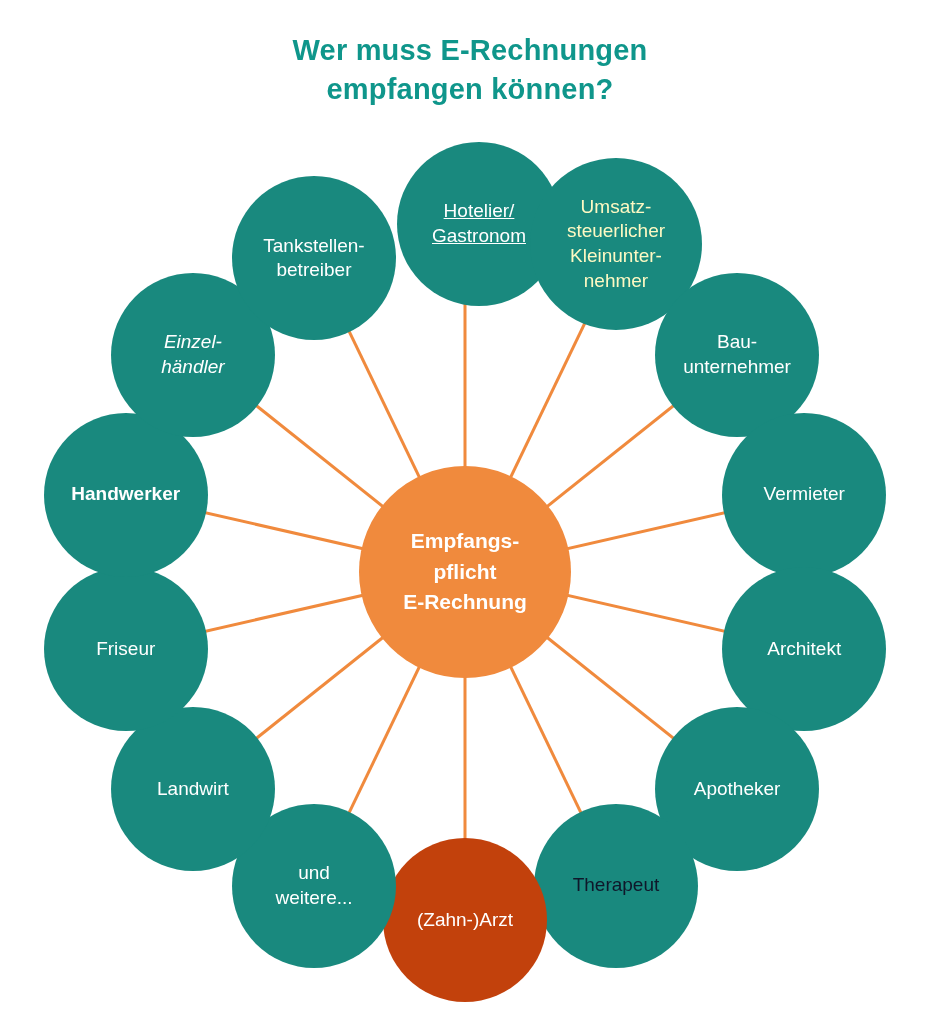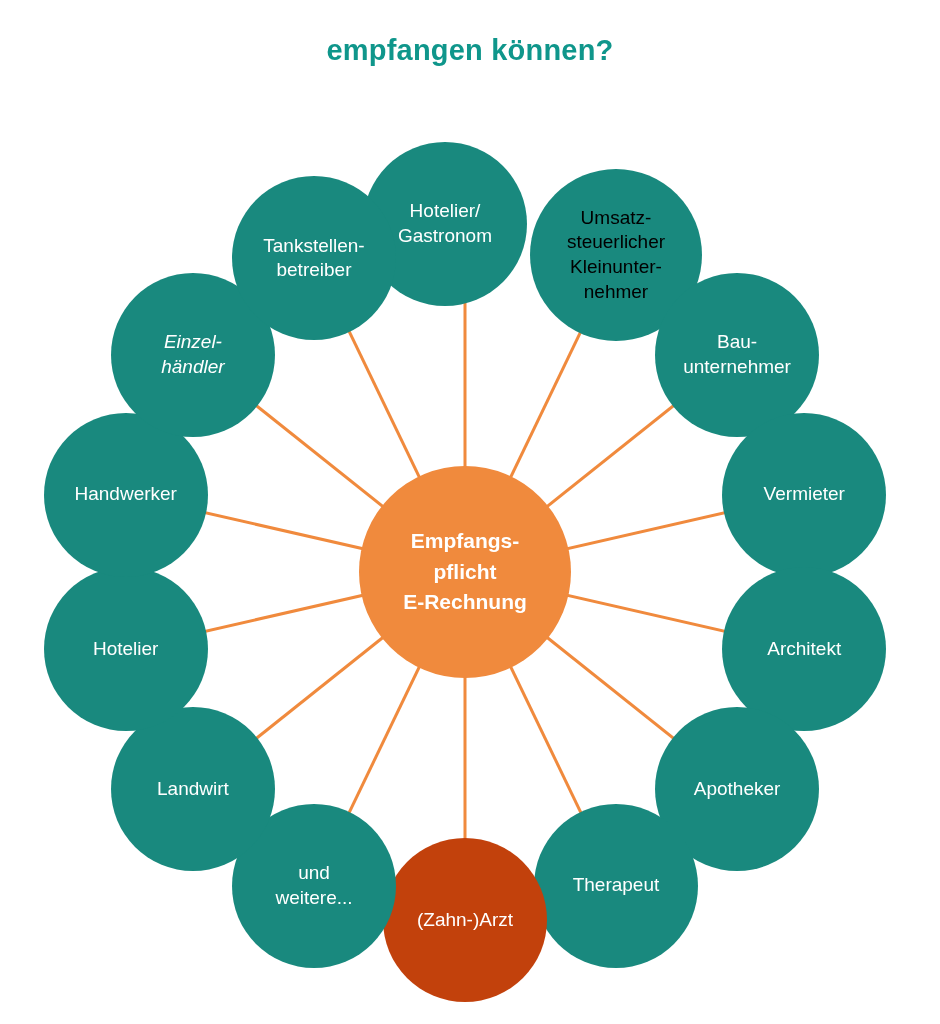--- a/index.html
+++ b/index.html
@@ -54,20 +54,21 @@
     line-height: 1.45;
     font-weight: bold;
   }
 </style>
 </head>
 <body>
 
 <div class="stage">
 
   <h1 class="page-title" style="color: rgb(15, 150, 139);">
+    <span>Wer muss E-Rechnungen</span>
     <span>empfangen können?</span>
   </h1>
 
   <div class="diagram">
     <svg class="lines-svg" id="lines-svg" width="940" height="1024">
         <line x1="465" y1="572" x2="465" y2="224" stroke="#F08A3D" stroke-width="3"></line>
         <line x1="465" y1="572" x2="615.9915412129103" y2="258.4628339699582" stroke="#F08A3D" stroke-width="3"></line>
         <line x1="465" y1="572" x2="737.0773558988744" y2="355.02554895316075" stroke="#F08A3D" stroke-width="3"></line>
         <line x1="465" y1="572" x2="804.2749134392745" y2="494.56271498320257" stroke="#F08A3D" stroke-width="3"></line>
         <line x1="465" y1="572" x2="804.2749134392745" y2="649.4372850167974" stroke="#F08A3D" stroke-width="3"></line>
@@ -75,38 +76,38 @@
         <line x1="465" y1="572" x2="615.9915412129103" y2="885.5371660300418" stroke="#F08A3D" stroke-width="3"></line>
         <line x1="465" y1="572" x2="465" y2="920" stroke="#F08A3D" stroke-width="3"></line>
         <line x1="465" y1="572" x2="314.0084587870897" y2="885.5371660300418" stroke="#F08A3D" stroke-width="3"></line>
         <line x1="465" y1="572" x2="192.92264410112563" y2="788.9744510468392" stroke="#F08A3D" stroke-width="3"></line>
         <line x1="465" y1="572" x2="125.7250865607254" y2="649.4372850167974" stroke="#F08A3D" stroke-width="3"></line>
         <line x1="465" y1="572" x2="125.72508656072546" y2="494.56271498320234" stroke="#F08A3D" stroke-width="3"></line>
         <line x1="465" y1="572" x2="192.92264410112557" y2="355.02554895316075" stroke="#F08A3D" stroke-width="3"></line>
         <line x1="465" y1="572" x2="314.0084587870897" y2="258.4628339699582" stroke="#F08A3D" stroke-width="3"></line>
       </svg>
     <div id="nodes-layer">
-        <div class="node" style="left: 363px; top: 142px; width: 164px; height: 164px; background: rgb(25, 137, 126); color: rgb(255, 255, 255);">Hotelier/
+        <div class="node" style="left: 397px; top: 142px; width: 164px; height: 164px; background: rgb(25, 137, 126); color: rgb(255, 255, 255); text-decoration: underline;">Hotelier/
 Gastronom</div>
-        <div class="node" style="left: 529.992px; top: 169px; width: 172px; height: 172px; background: rgb(25, 137, 126); color: #000000; text-align: center;">Umsatz-
+        <div class="node" style="left: 529.992px; top: 158px; width: 172px; height: 172px; background: rgb(25, 137, 126); color: #fef9c3; text-align: center;">Umsatz-
 steuerlicher
 Kleinunter-
 nehmer</div>
         <div class="node" style="left: 655.077px; top: 273.026px; width: 164px; height: 164px; background: rgb(25, 137, 126); color: rgb(255, 255, 255);">Bau-
 unternehmer</div>
         <div class="node" style="left: 722.275px; top: 412.563px; width: 164px; height: 164px; background: rgb(25, 137, 126); color: #ffffff;">Vermieter</div>
         <div class="node" style="left: 722.275px; top: 567.437px; width: 164px; height: 164px; background: rgb(25, 137, 126); color: rgb(255, 255, 255);">Architekt</div>
         <div class="node" style="left: 655.077px; top: 706.974px; width: 164px; height: 164px; background: rgb(25, 137, 126); color: rgb(255, 255, 255);">Apotheker</div>
-        <div class="node" style="left: 533.992px; top: 803.537px; width: 164px; height: 164px; background: rgb(25, 137, 126); color: #ffffff;">Therapeut</div>
+        <div class="node" style="left: 533.992px; top: 803.537px; width: 164px; height: 164px; background: rgb(25, 137, 126); color: #0f172a;">Therapeut</div>
         <div class="node" style="left: 383px; top: 838px; width: 164px; height: 164px; background: #c2410c; color: rgb(255, 255, 255);">(Zahn-)Arzt</div>
         <div class="node" style="left: 232.008px; top: 803.537px; width: 164px; height: 164px; background: rgb(25, 137, 126); color: rgb(255, 255, 255);">und
 weitere...</div>
         <div class="node" style="left: 110.923px; top: 706.974px; width: 164px; height: 164px; background: rgb(25, 137, 126); color: rgb(255, 255, 255);">Landwirt</div>
-        <div class="node" style="left: 43.7251px; top: 567.437px; width: 164px; height: 164px; background: rgb(25, 137, 126); color: rgb(255, 255, 255);">Hotelier</div>
-        <div class="node" style="left: 43.7251px; top: 412.563px; width: 164px; height: 164px; background: rgb(25, 137, 126); color: rgb(255, 255, 255);">Handwerker</div>
+        <div class="node" style="left: 43.7251px; top: 567.437px; width: 164px; height: 164px; background: rgb(25, 137, 126); color: rgb(255, 255, 255);">Friseur</div>
+        <div class="node" style="left: 43.7251px; top: 412.563px; width: 164px; height: 164px; background: rgb(25, 137, 126); color: rgb(255, 255, 255); font-weight: bold;">Handwerker</div>
         <div class="node" style="left: 110.923px; top: 273.026px; width: 164px; height: 164px; background: rgb(25, 137, 126); color: rgb(255, 255, 255); font-style: italic;">Einzel-
 händler</div>
         <div class="node" style="left: 232.008px; top: 176.463px; width: 164px; height: 164px; background: rgb(25, 137, 126); color: rgb(255, 255, 255);">Tankstellen-
 betreiber</div>
       </div>
     <div class="node center-node" id="center-node" style="left: 359px; top: 466px; width: 212px; height: 212px; background: rgb(240, 138, 61); color: rgb(255, 255, 255);">Empfangs-
 pflicht
 E-Rechnung</div>
   </div>
 

